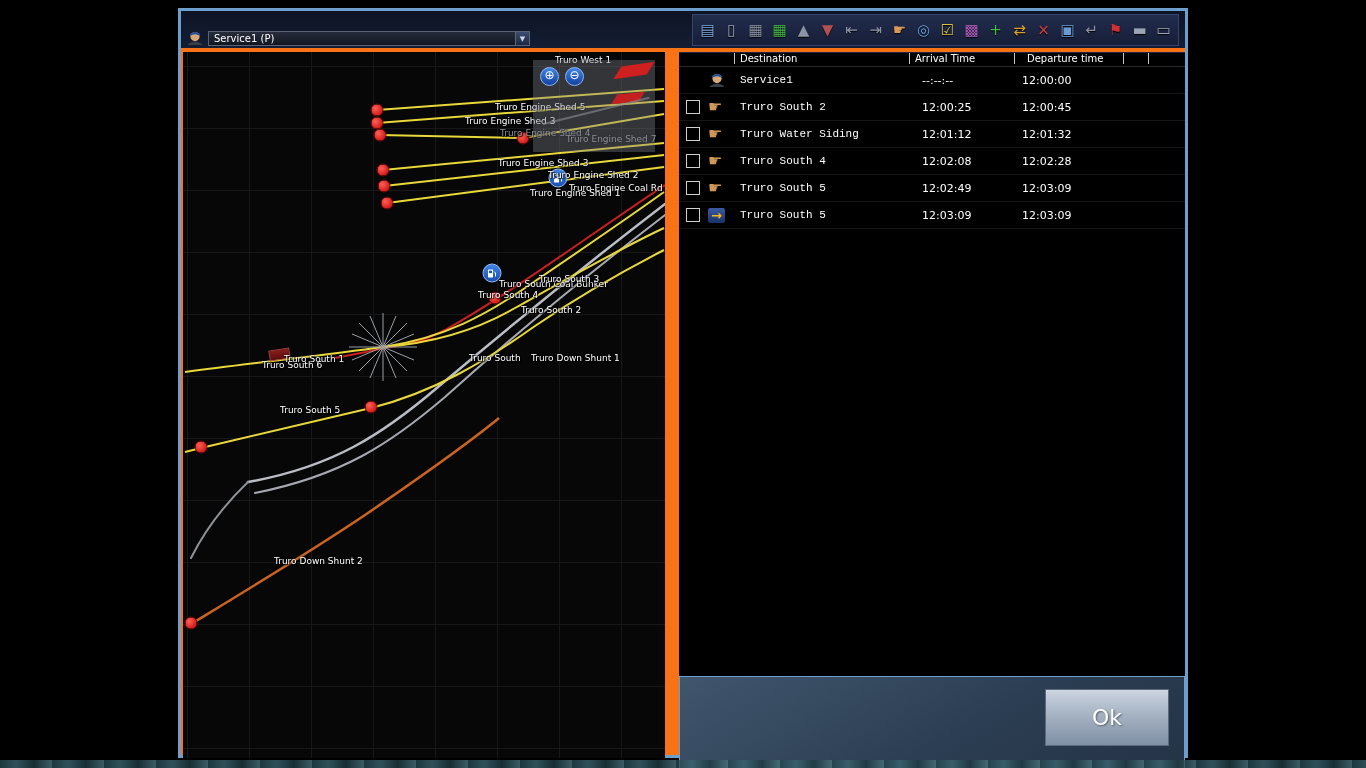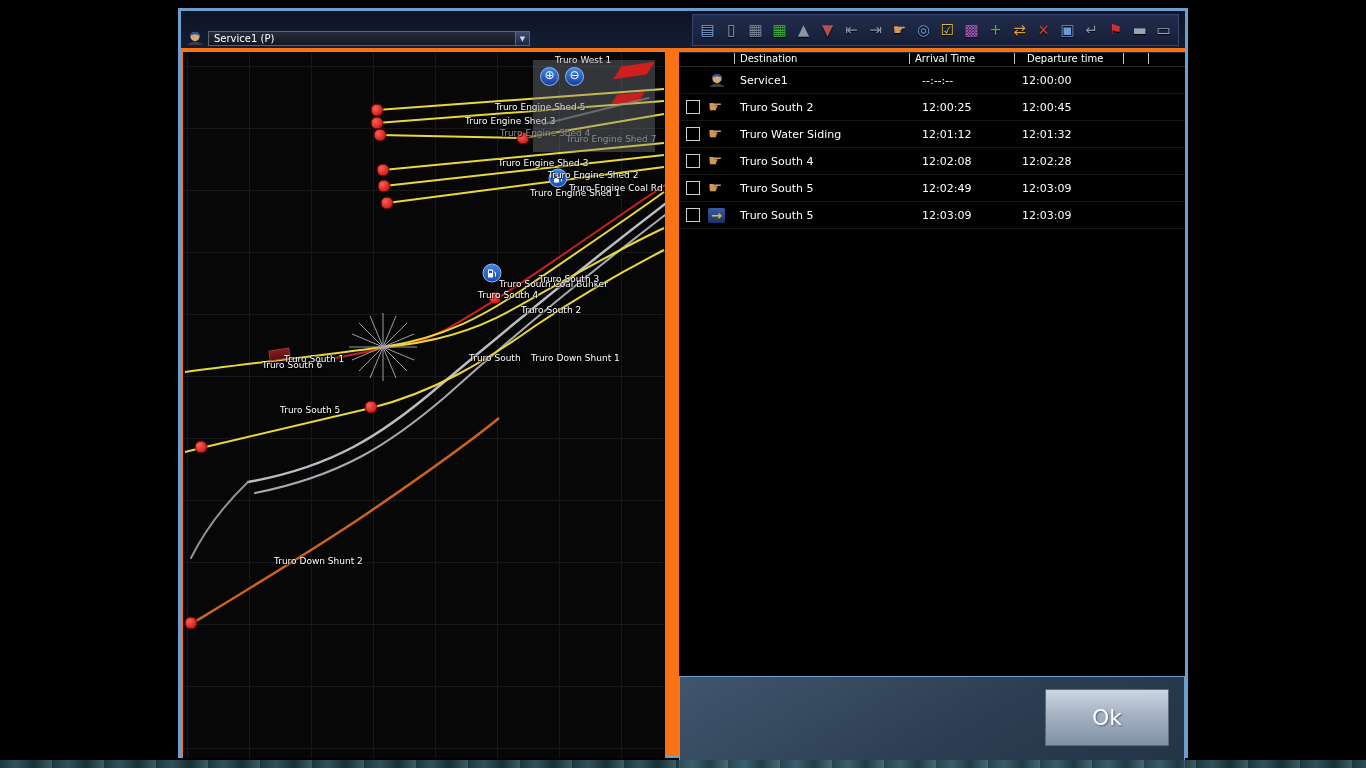--- a/index.html
+++ b/index.html
@@ -61,21 +61,21 @@
   .t-header{display:flex;height:13px;align-items:flex-start;color:#fff;font-size:10px;
             border-bottom:1px solid #2b2b2b;}
   .h-cell{height:11px;line-height:11px;box-sizing:border-box;border-left:1px solid #c4c4c4;padding-left:5px;
           overflow:hidden;white-space:nowrap;}
   .h-first{border-left:none;}
   .c0w{width:55px;} .dw{width:175px;} .aw{width:105px;} .pw{width:109px;padding-left:12px;} .x1w{width:25px;} .x2w{flex:1;}
   .t-row{display:flex;height:26px;align-items:center;border-bottom:1px solid #161616;color:#fff;font-size:11px;cursor:pointer;}
   .cell{box-sizing:border-box;overflow:hidden;white-space:nowrap;}
   .c-check{width:27px;display:flex;justify-content:center;}
   .c-icon{width:28px;display:flex;justify-content:flex-start;padding-left:2px;}
-  .c-dest{width:175px;padding-left:6px;}
+  .c-dest{width:175px;padding-left:6px;font-family:Liberation Mono, monospace;}
   .c-arr{width:105px;padding-left:13px;}
   .c-dep{width:109px;padding-left:8px;}
   .checkbox{width:12px;height:12px;border:1px solid #d0d0d0;background:#000;cursor:pointer;}
   .hand-glyph{color:#d09858;font-size:16px;line-height:16px;text-shadow:0 1px 1px #000;}
   .arrow-glyph{color:#f2b81e;font-weight:bold;font-size:13px;line-height:15px;padding:0 3px;border-radius:2px;
                background:linear-gradient(#3a5aa4,#1b3268);}
 
   
   .footer{position:absolute;left:498px;top:665px;width:506px;height:102px;box-sizing:border-box;
           background:linear-gradient(150deg,#40566d 0%,#2c3e53 55%,#243245 100%);

